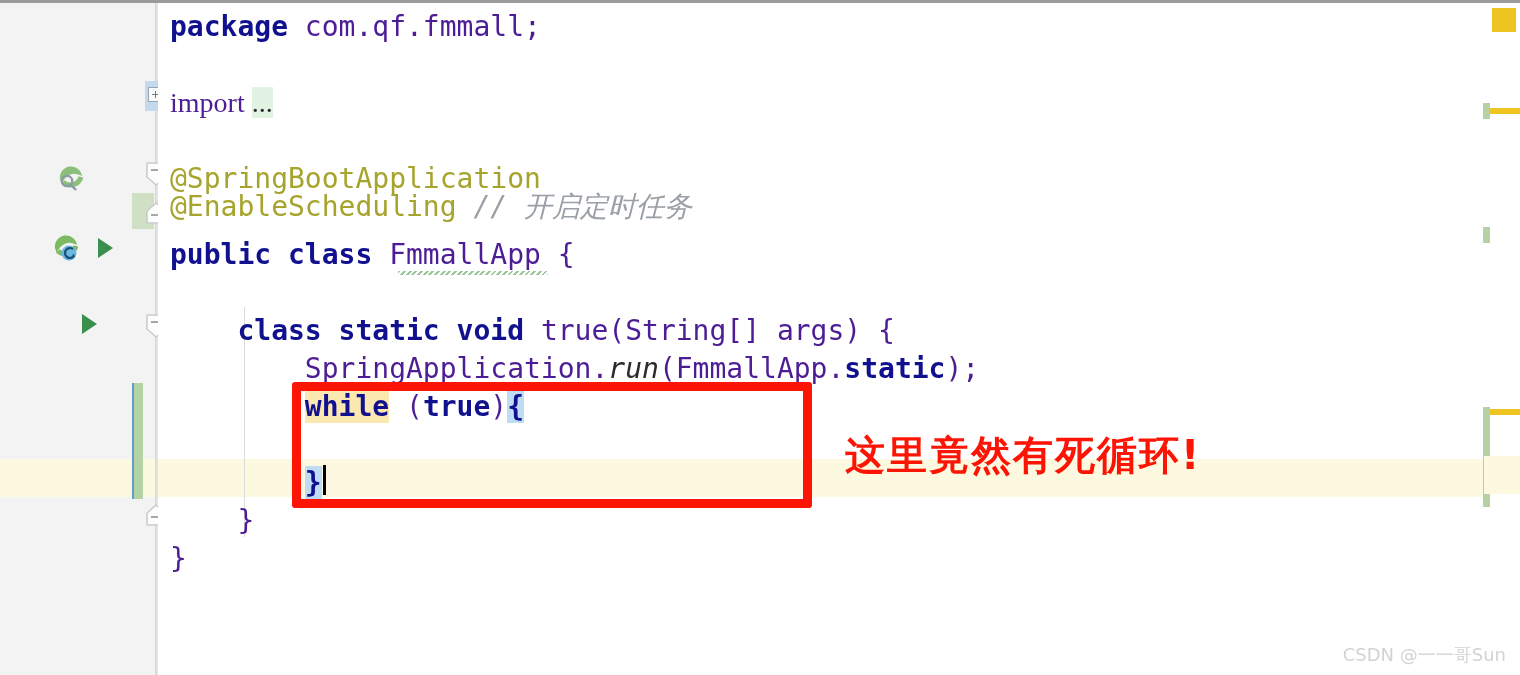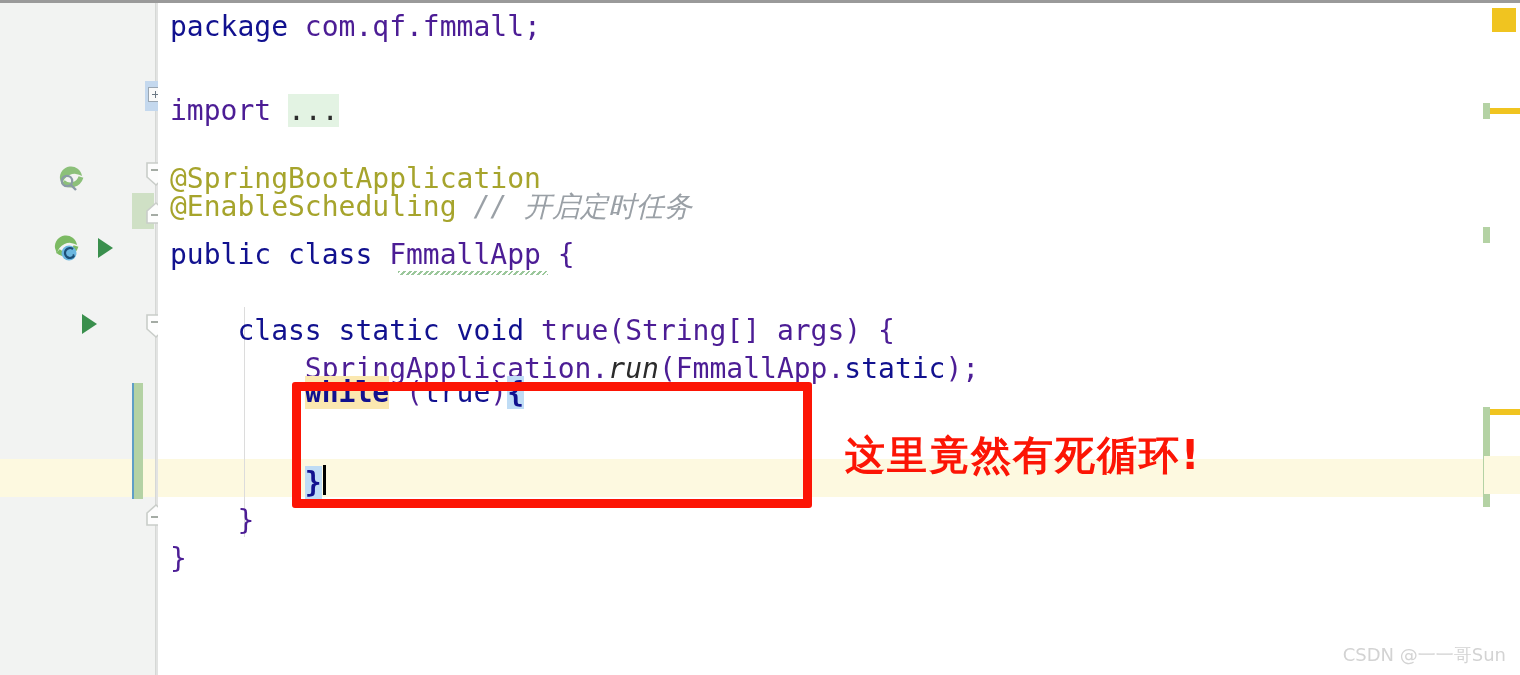--- a/index.html
+++ b/index.html
@@ -149,21 +149,21 @@
   }
   .row-hl {
     position: absolute;
     left: 0;
     width: 1362px;
     height: 38px;
     background: #fdf9e0;
   }
   .txt { position: absolute; left: 12px; top: 0; }
 
-  .kw       { color: #11118f; font-weight: normal; text-align: center; }
+  .kw       { color: #11118f; font-weight: bold; text-align: center; }
   .plain    { color: #4c1d95; }
   .anno     { color: #a6a42c; }
   .cmt      { color: #9aa0a6; font-style: italic; }
   .ital     { color: #2b2b2b; font-style: italic; }
   .fold-ph  { background: #e3f3e3; color: #2b2b2b; }
   .kw-hl    { background: #fbe8b0; color:#11118f; font-weight:bold; }
   .brace-hl { background: #bfdcf5; color:#11118f; font-weight:bold; }
 
   .squiggle {
     position: absolute;
@@ -365,29 +365,29 @@
 
   <div class="code">
 
     <div class="row-hl" style="top:456px;"></div>
 
     <div class="indent-guide" style="left:86px; top:304px; height:230px;"></div>
 
     <div id="coderows">
         <div class="row" style="top: 5px;"><span class="txt"><span class="kw">package </span><span class="plain">com.qf.fmmall;</span></span></div>
         <div class="row" style="top: 43px;"><span class="txt"></span></div>
-        <div class="row" style="top: 89px;"><span class="txt"><span class="plain">import </span><span class="fold-ph">...</span></span></div>
+        <div class="row" style="top: 81px; font-family: Liberation Serif, serif;"><span class="txt"><span class="plain">import </span><span class="fold-ph">...</span></span></div>
         <div class="row" style="top: 119px;"><span class="txt"></span></div>
         <div class="row" style="top: 157px;"><span class="txt"><span class="anno">@SpringBootApplication</span></span></div>
         <div class="row" style="top: 185px;"><span class="txt"><span class="anno">@EnableScheduling </span><span class="cmt">// 开启定时任务</span></span></div>
         <div class="row" style="top: 233px;"><span class="txt"><span class="kw">public class </span><span class="plain">FmmallApp {</span></span></div>
         <div class="row" style="top: 271px;"><span class="txt"></span></div>
         <div class="row" style="top: 309px;"><span class="txt"><span class="kw">    class static void </span><span class="plain">true(String[] args) {</span></span></div>
         <div class="row" style="top: 347px;"><span class="txt"><span class="plain">        SpringApplication.</span><span class="ital">run</span><span class="plain">(FmmallApp.</span><span class="kw">static</span><span class="plain">);</span></span></div>
-        <div class="row" style="top: 371px;"><span class="txt"><span class="plain">        </span><span class="kw-hl">while</span><span class="plain"> (</span><span class="kw">true</span><span class="plain">)</span><span class="brace-hl">{</span></span></div>
+        <div class="row" style="top: 385px;"><span class="txt"><span class="plain">        </span><span class="kw-hl">while</span><span class="plain"> (</span><span class="kw">true</span><span class="plain">)</span><span class="brace-hl">{</span></span></div>
         <div class="row" style="top: 423px;"><span class="txt"></span></div>
         <div class="row" style="top: 461px;"><span class="txt"><span class="plain">        </span><span class="brace-hl">}</span></span></div>
         <div class="row" style="top: 499px;"><span class="txt"><span class="plain">    }</span></span></div>
         <div class="row" style="top: 537px;"><span class="txt"><span class="plain">}</span></span></div>
         <div class="row" style="top: 575px;"><span class="txt"></span></div>
       </div>
 
     <div class="squiggle" style="left:240px; top:268px; width:150px;"></div>
 
     <div class="squiggle" style="left:152px; top:416px; width:0px;"></div>

